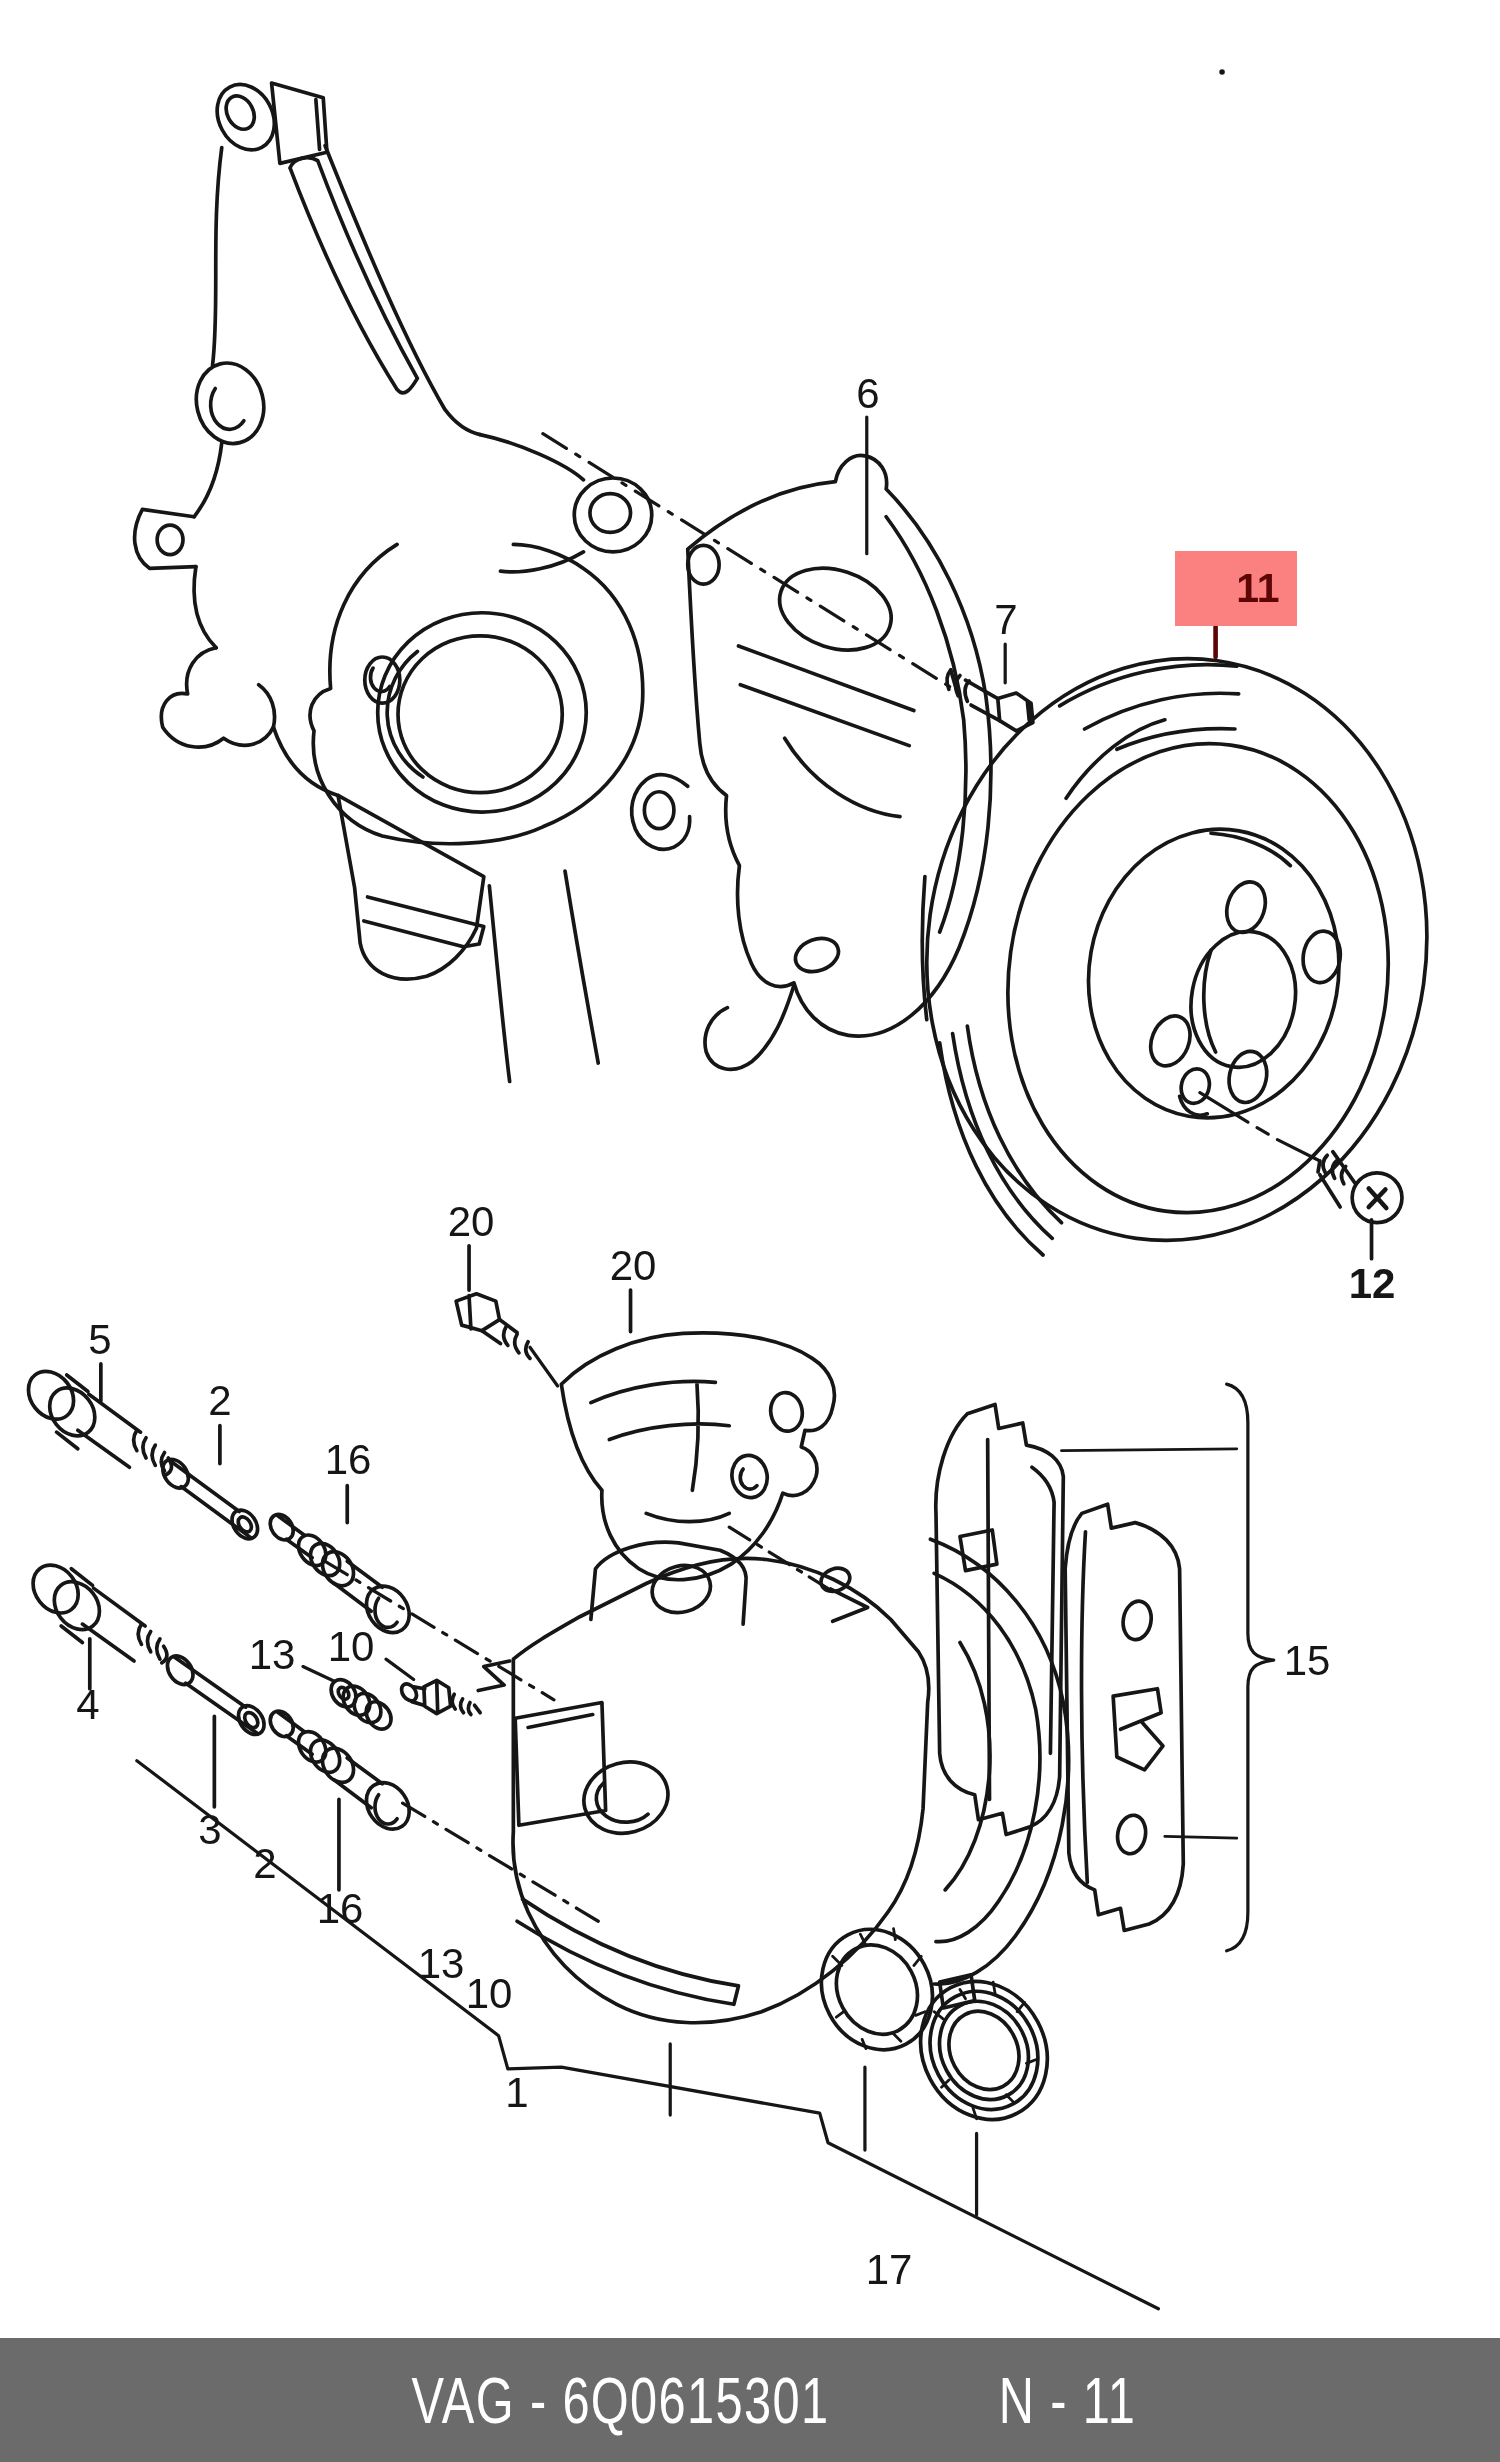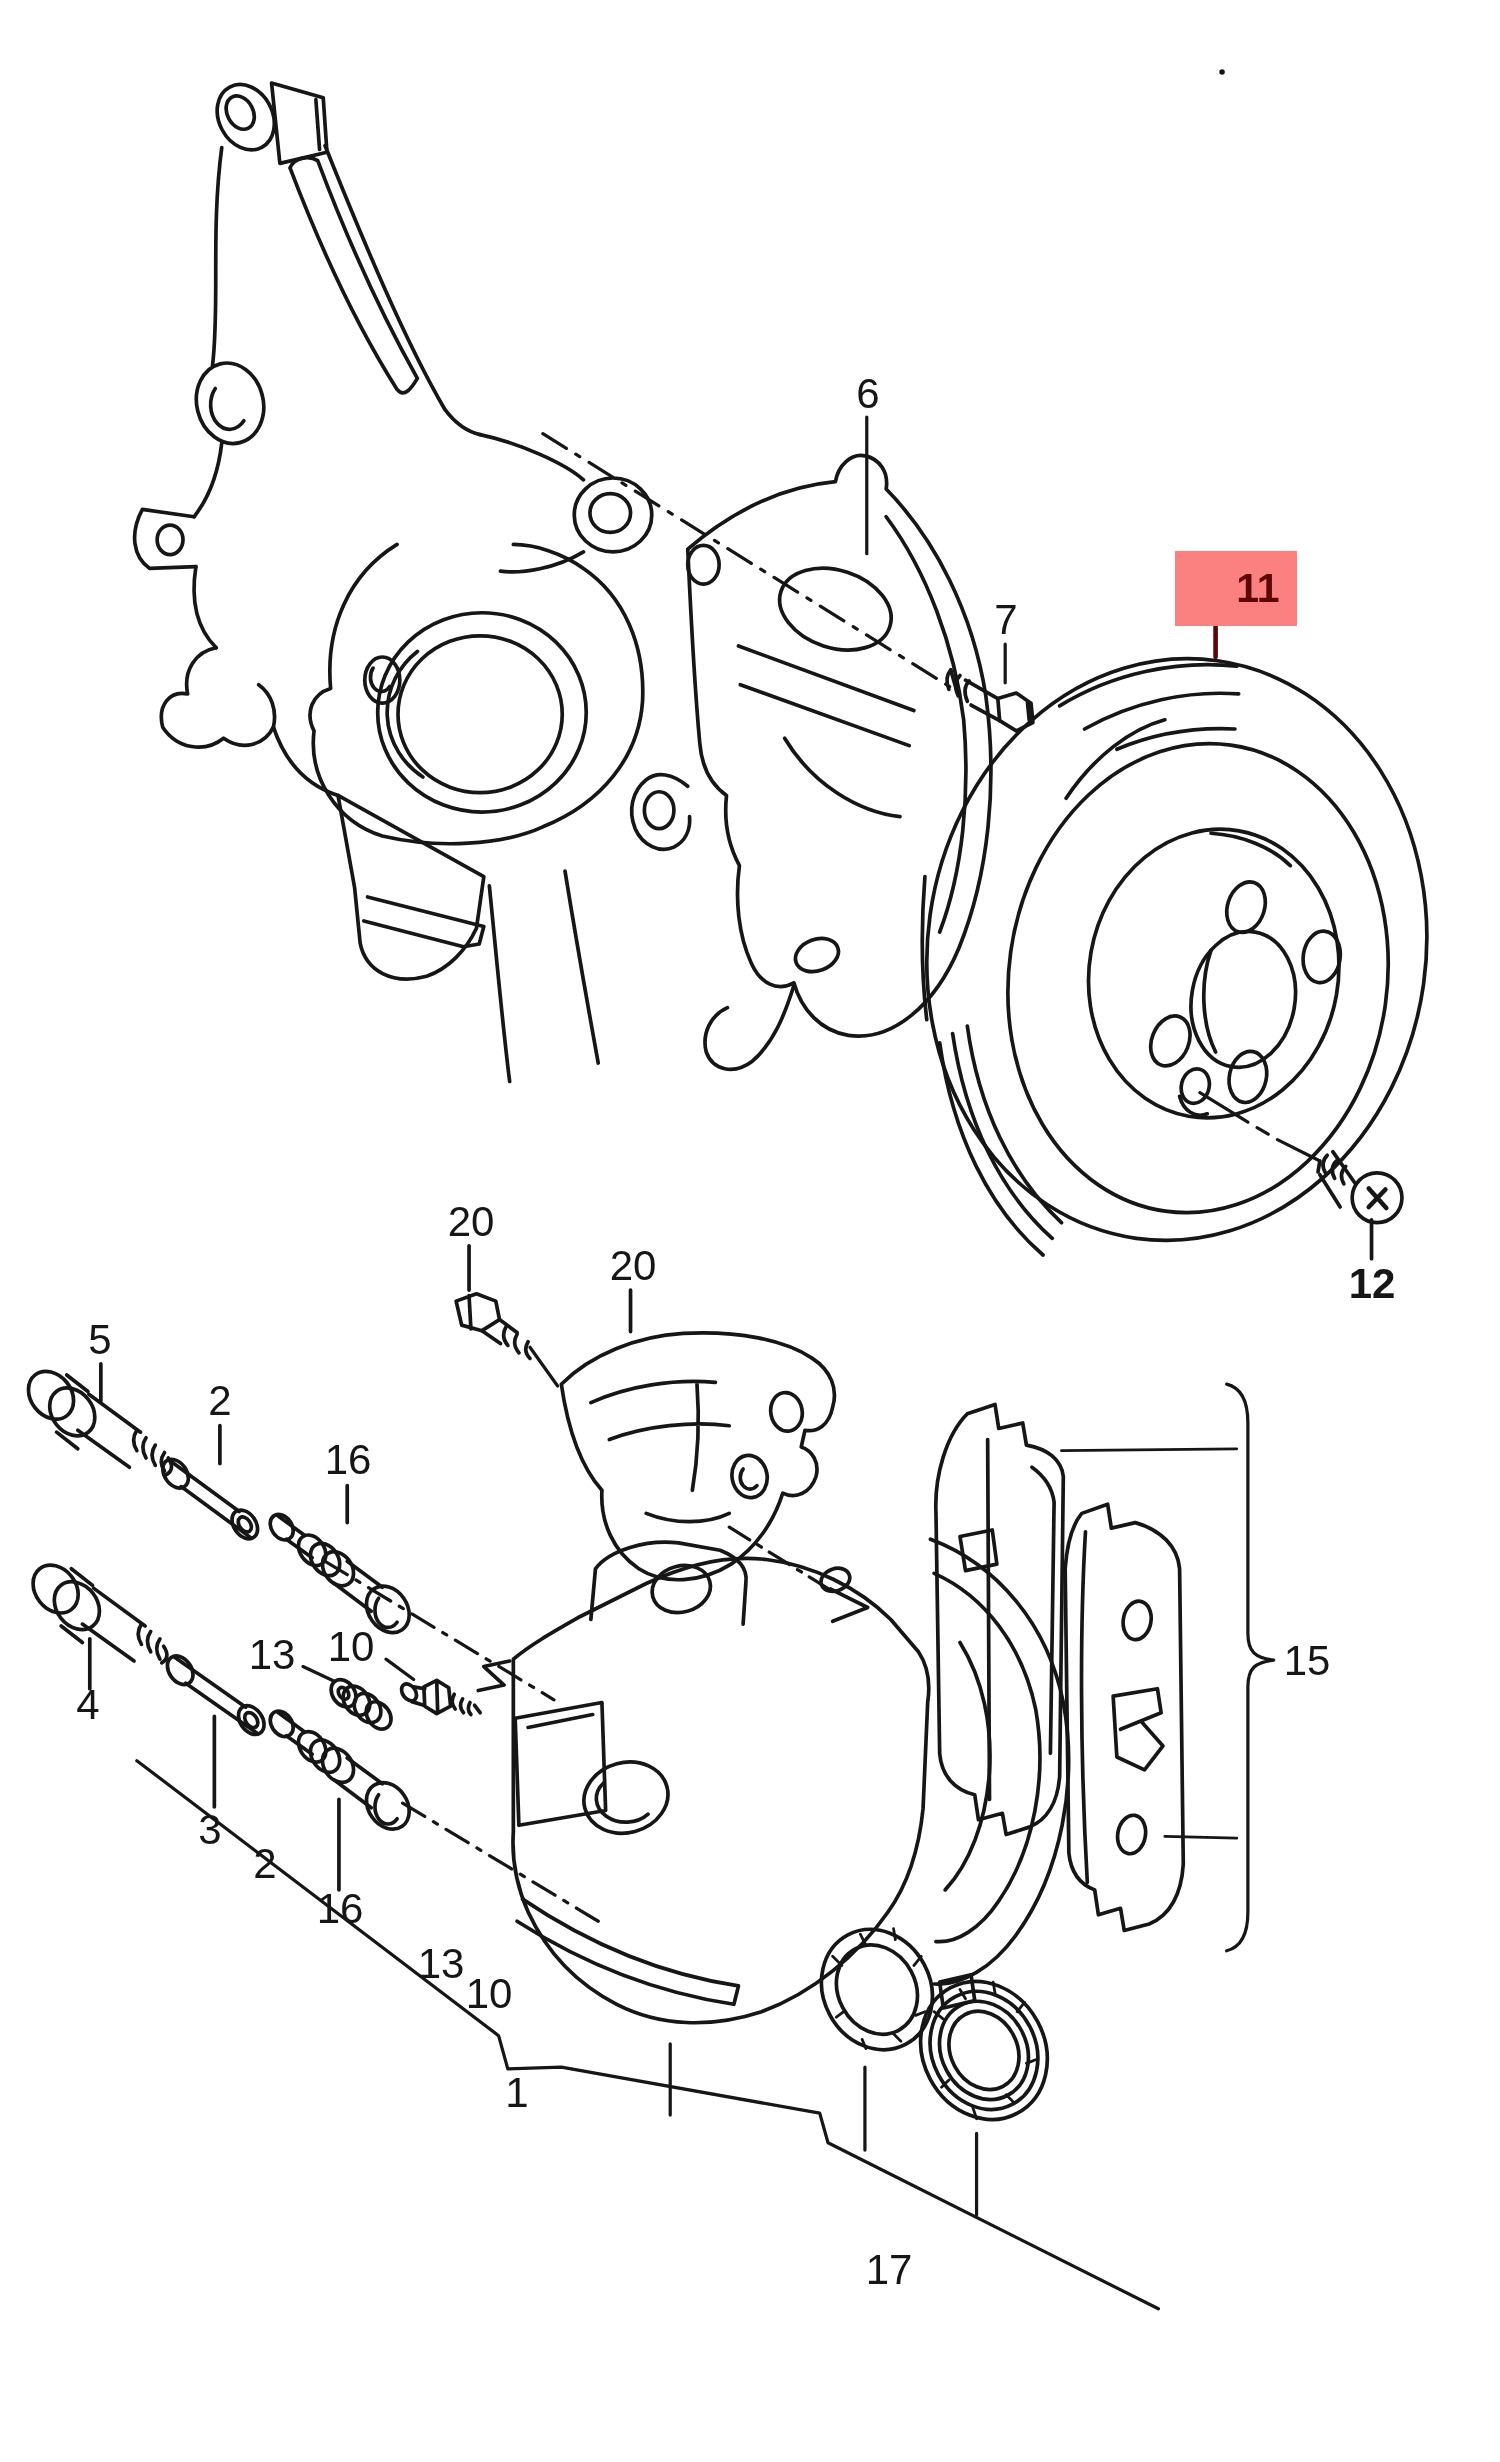--- a/index.html
+++ b/index.html
@@ -271,14 +271,18 @@
   <div class="callout" style="left:351px;top:1647px;">10</div>
   <div class="callout" style="left:210px;top:1830px;">3</div>
   <div class="callout" style="left:265px;top:1864px;">2</div>
   <div class="callout" style="left:340px;top:1909px;">16</div>
   <div class="callout" style="left:441px;top:1964px;">13</div>
   <div class="callout" style="left:489px;top:1994px;">10</div>
   <div class="callout" style="left:517px;top:2093px;">1</div>
   <div class="callout" style="left:1307px;top:1661px;">15</div>
   <div class="callout" style="left:889px;top:2231px;margin-top:39px;">17</div>
 
+  <div id="footer" style="background:#6b6b6b;color:#ffffff;">
+    <span class="ft">VAG - 6Q0615301</span>
+    <span class="ft">N - 11</span>
+  </div>
 </div>
 
 
 </body></html>

